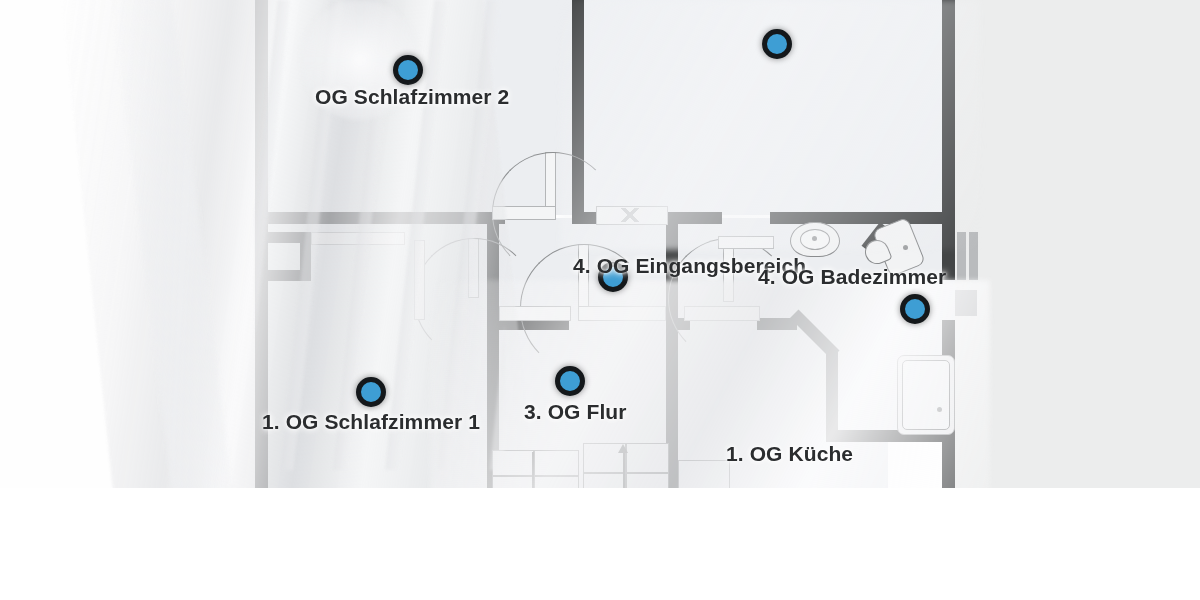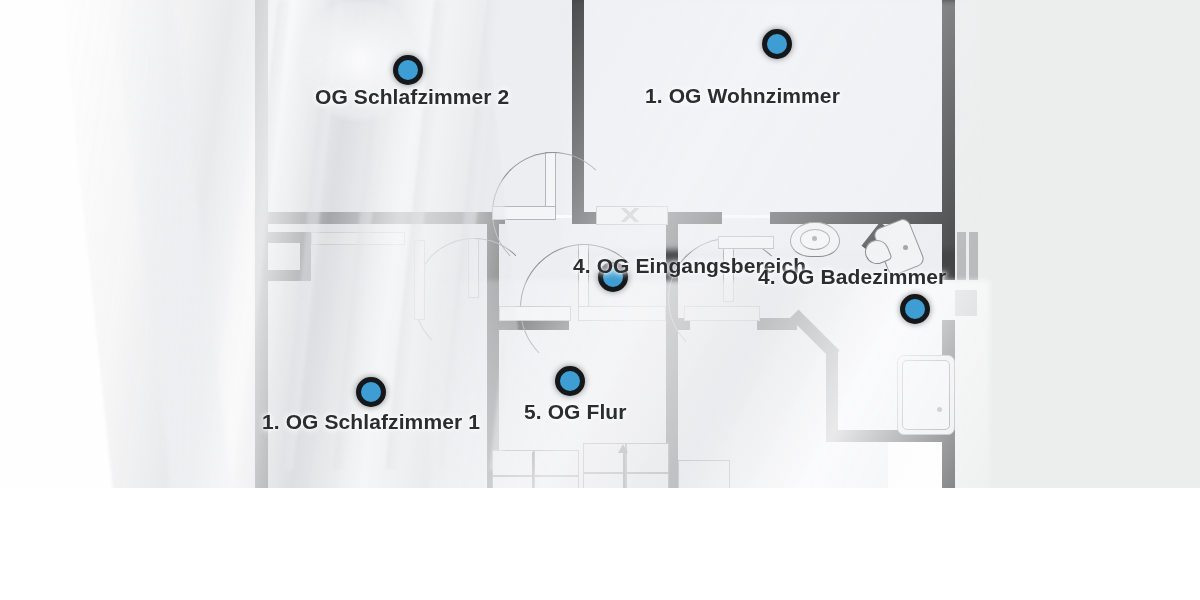--- a/index.html
+++ b/index.html
@@ -234,19 +234,19 @@
   <div class="ghost ghost-blob"></div>
 
   <div class="marker" style="left:393px;top:55px;"></div>
   <div class="marker" style="left:762px;top:29px;"></div>
   <div class="marker" style="left:598px;top:262px;"></div>
   <div class="marker" style="left:900px;top:294px;"></div>
   <div class="marker" style="left:356px;top:377px;"></div>
   <div class="marker" style="left:555px;top:366px;"></div>
 
   <div class="label" style="left:315px;top:85px;">OG Schlafzimmer 2</div>
-  <div class="label" style="left:645px;top:84px;">1. OG Wohnzimmer</div>
   <div class="label" style="left:573px;top:254px;">4. OG Eingangsbereich</div>
   <div class="label" style="left:758px;top:265px;">4. OG Badezimmer</div>
   <div class="label" style="left:262px;top:410px;">1. OG Schlafzimmer 1</div>
-  <div class="label" style="left:524px;top:400px;">5. OG Flur</div>
+  <div class="label" style="left:524px;top:400px;">3. OG Flur</div>
+  <div class="label" style="left:726px;top:442px;">1. OG Küche</div>
 
 </div>
 
 </body></html>

